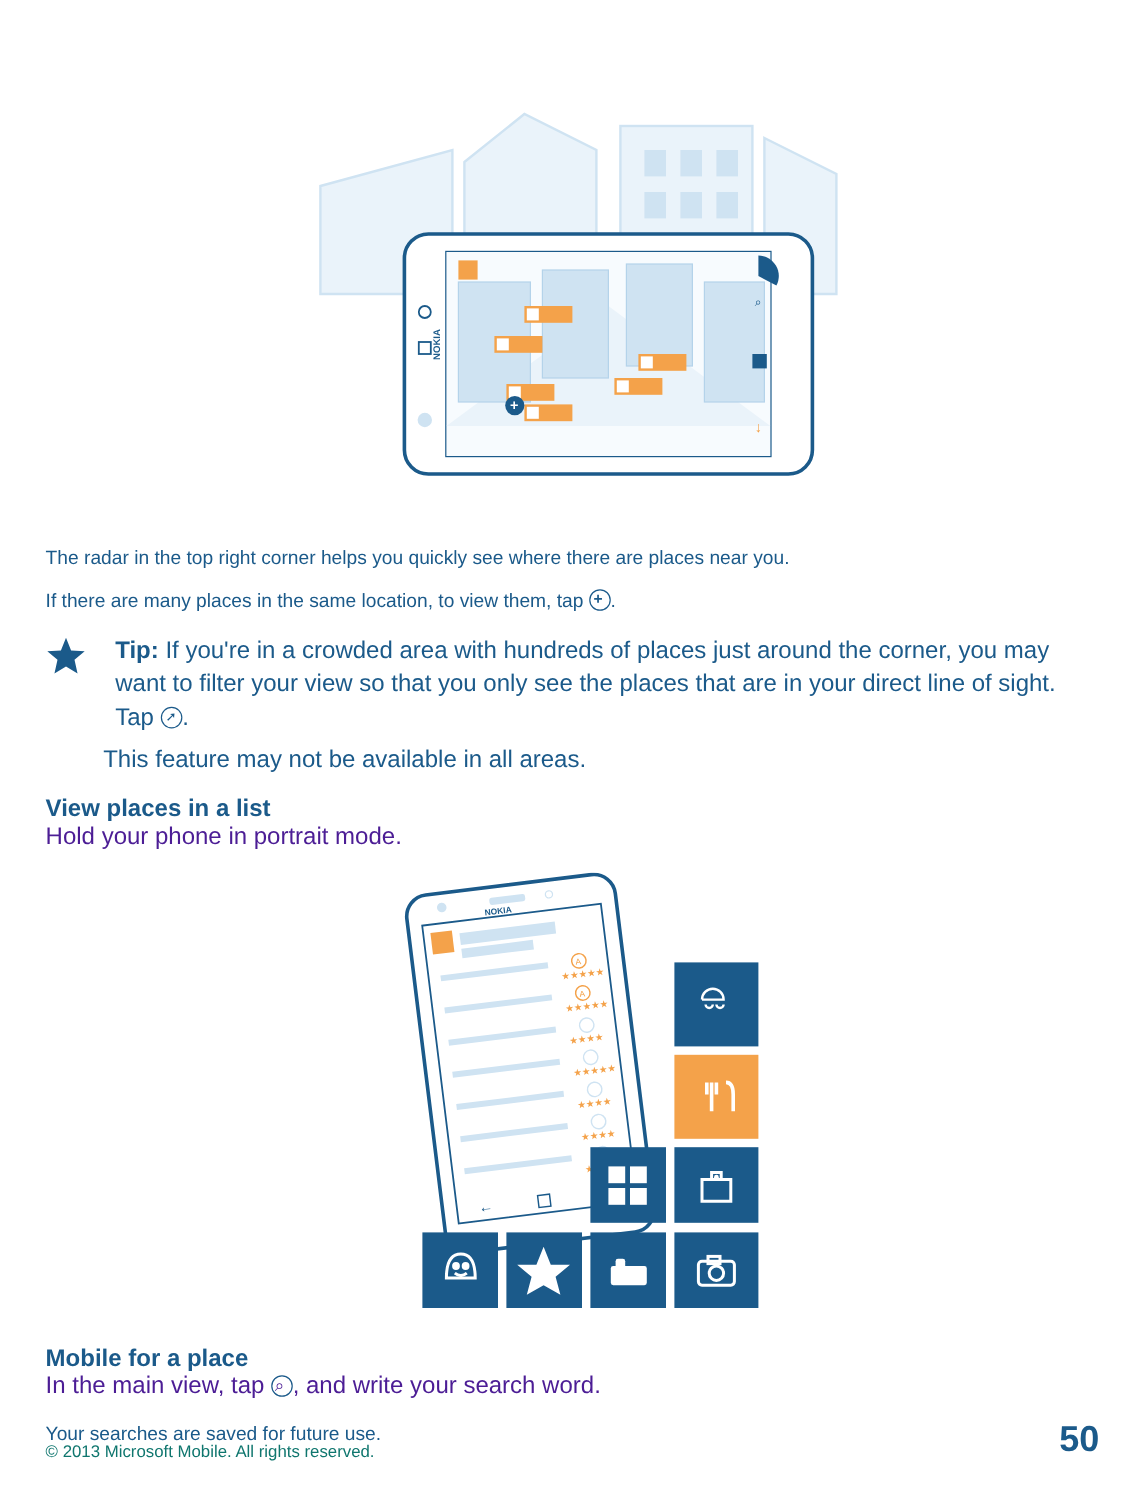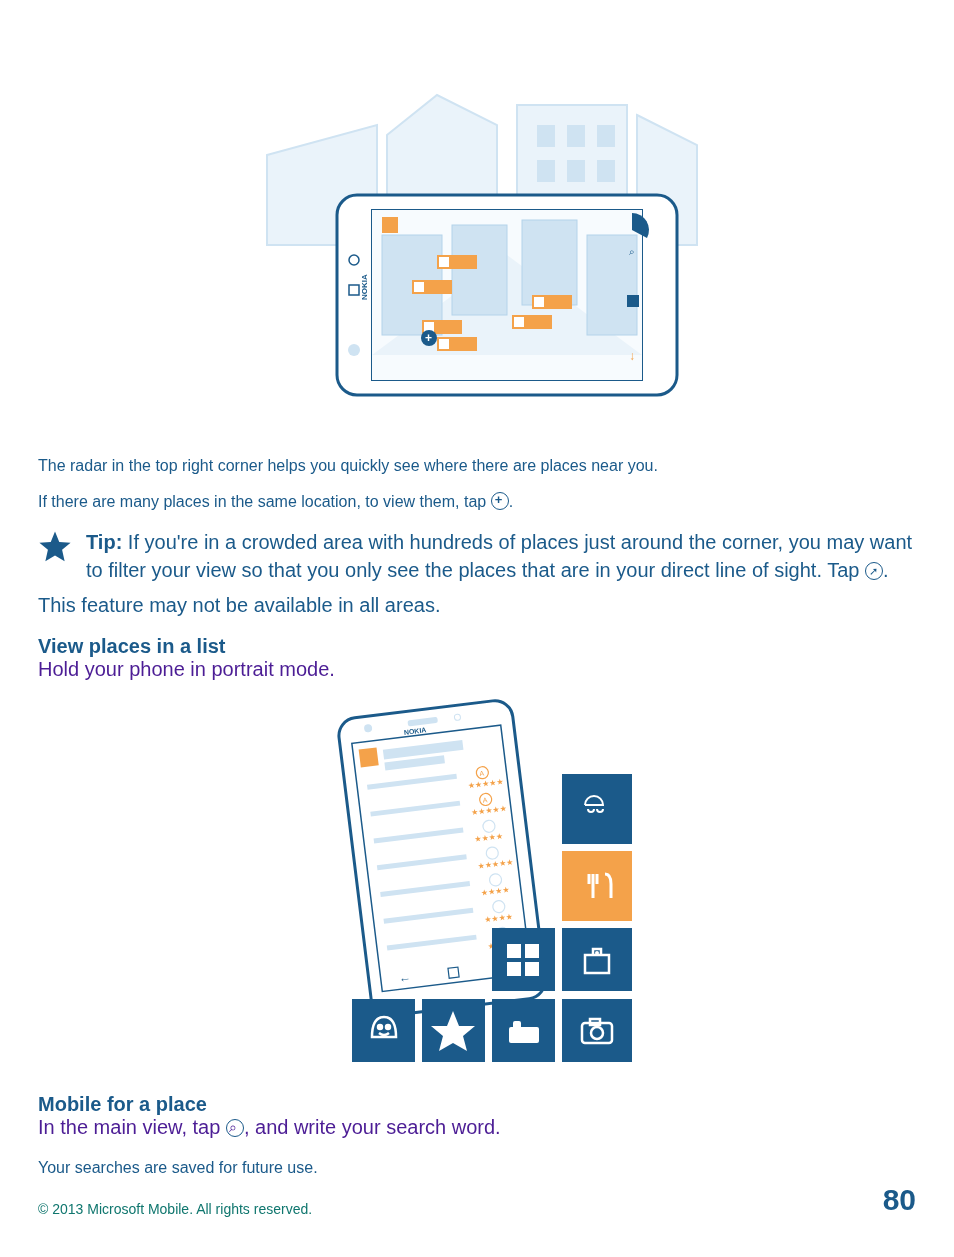--- a/index.html
+++ b/index.html
@@ -35,34 +35,34 @@
     font-size: 13px;
     line-height: 16px;
     text-align: center;
   }
   .inline-icon.plus::before { content: "+"; font-weight: bold; position: absolute; left: 3px; top: -1px; }
   .inline-icon.arrow::before { content: "➚"; font-size: 11px; position: absolute; left: 3px; top: 0; }
   .inline-icon.search::before { content: "⌕"; font-size: 14px; position: absolute; left: 2px; top: -1px; }
   .tip-row {
     display: flex;
     align-items: flex-start;
-    gap: 14px;
+    gap: 24px;
     margin-bottom: 6px;
     margin-top: 2px;
   }
   .tip-star {
     width: 34px; height: 34px;
     flex-shrink: 0;
     color: #1b5a8a;
     margin-top: 2px;
   }
   .tip-star svg { width: 100%; height: 100%; }
   .tip-body { font-size: 20px; line-height: 1.4; color: #1b5a8a; }
   .tip-label { font-weight: 700; }
-  .tip-note { font-size: 20px; color: #1b5a8a; margin-top: 10px; margin-bottom: 18px; }
+  .tip-note { margin-left: 48px; font-size: 20px; color: #1b5a8a; margin-top: 10px; margin-bottom: 18px; }
   .section-head {
     font-weight: 700;
     font-size: 20px;
     color: #1b5a8a;
     margin-top: 6px;
   }
   .section-body { font-size: 20px; color: #4c1d95; margin-bottom: 18px; }
   .illus2 {
     width: 320px;
     height: 370px;
@@ -278,14 +278,14 @@
 </div>
 
 <div class="section-head">Mobile for a place</div>
 <p class="section-body">
   <span>In the main view, tap </span><span class="inline-icon search"></span><span>, and write your search word.</span>
 </p>
 <p class="para">Your searches are saved for future use.</p>
 
 <div class="footer">
   <span class="copyright">© 2013 Microsoft Mobile. All rights reserved.</span>
-  <span class="pagenum">80</span>
+  <span class="pagenum">50</span>
 </div>
 
 </body></html>

